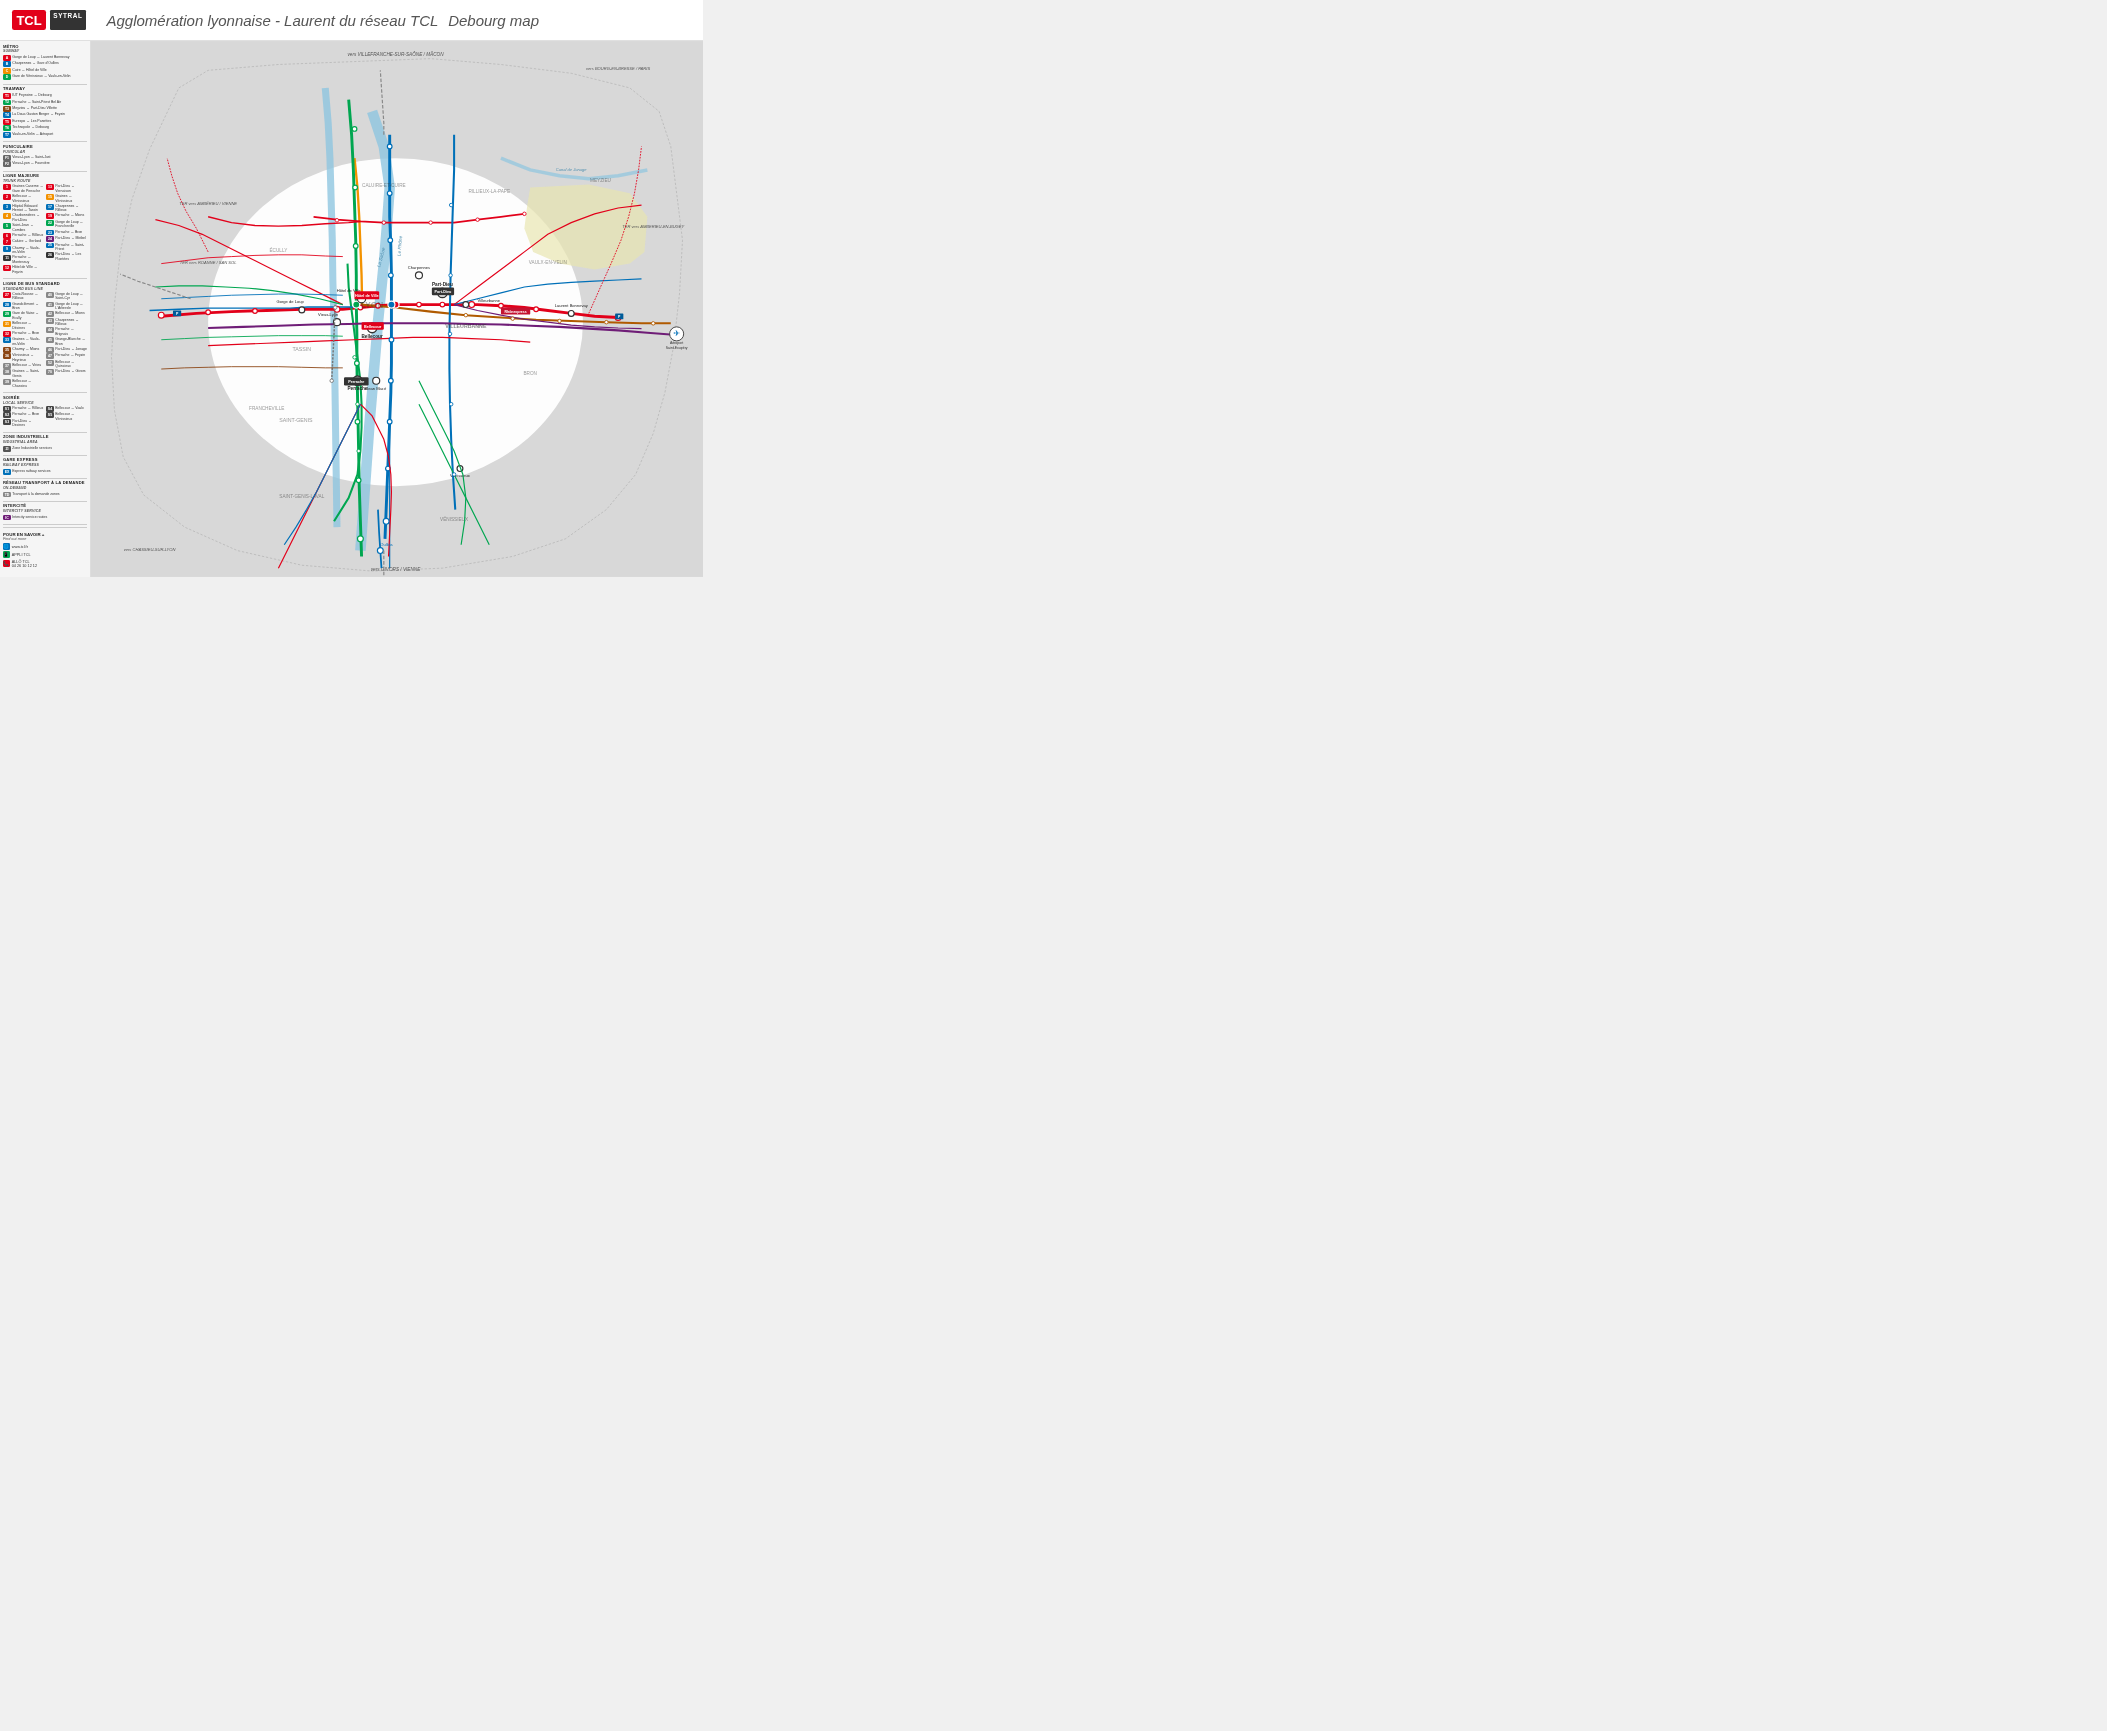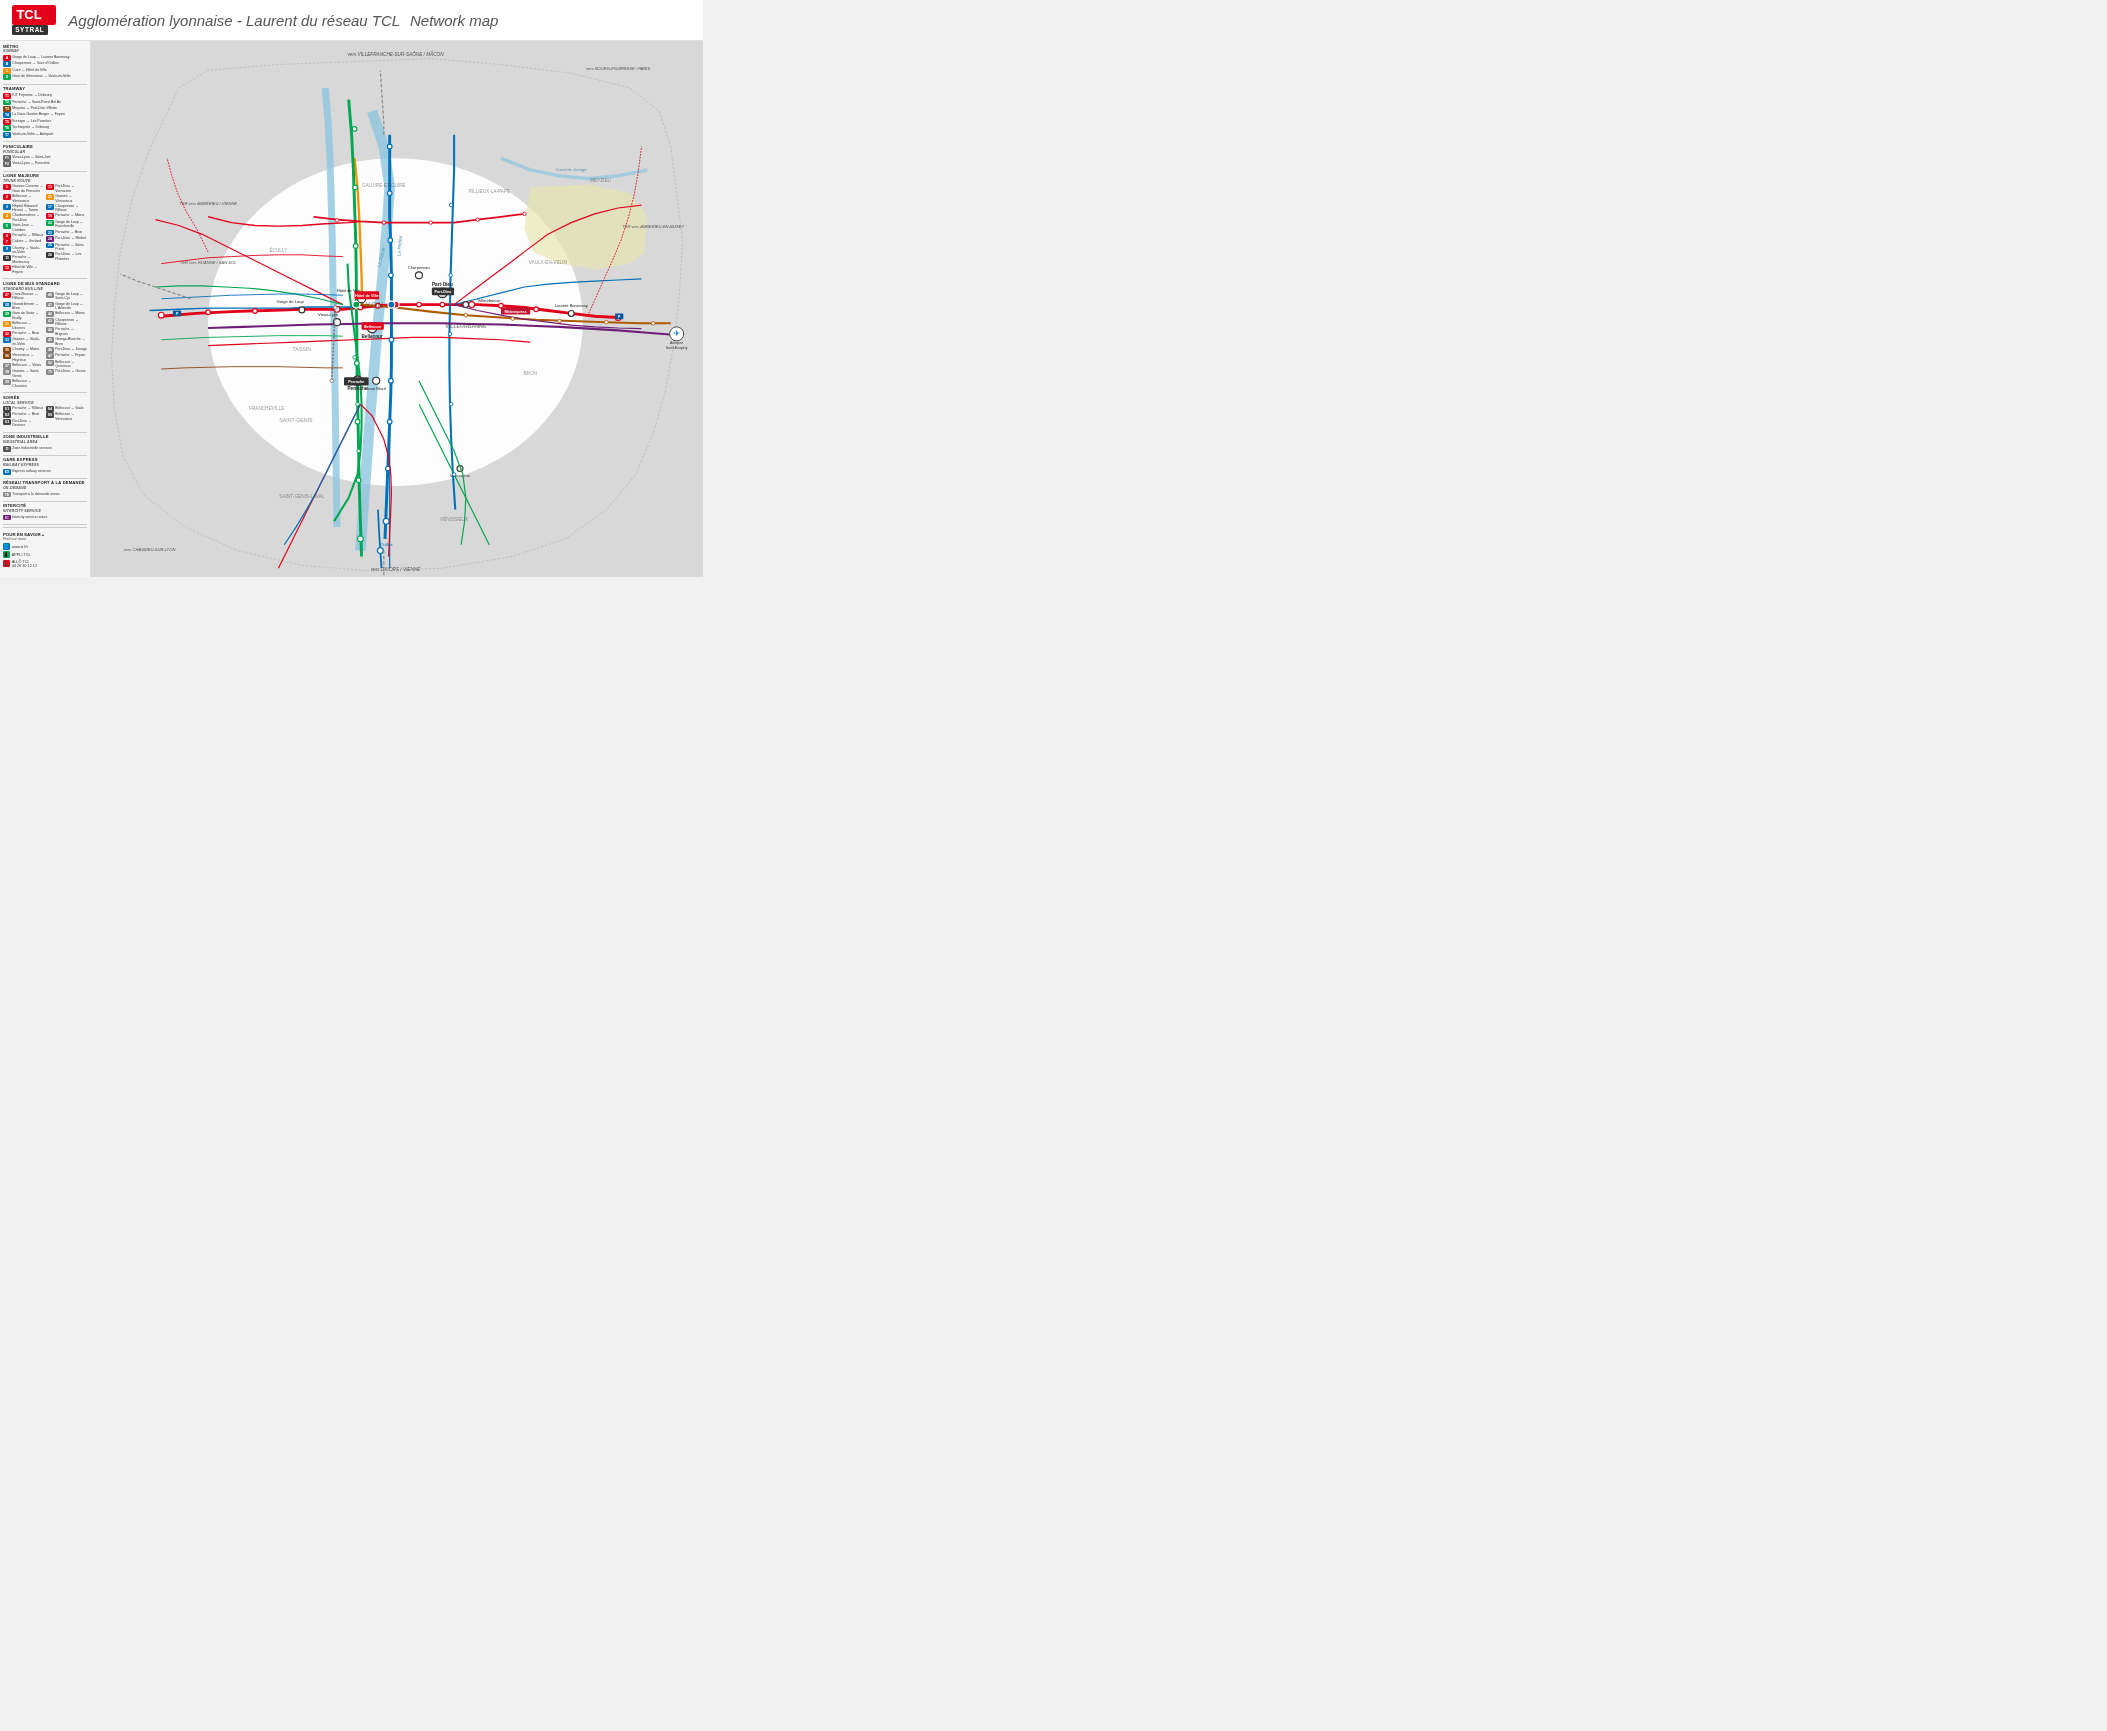--- a/index.html
+++ b/index.html
@@ -203,27 +203,27 @@
     .icon-web { background: #0070b8; }
     .icon-app { background: #00a650; }
     .icon-phone { background: #e2001a; }
   </style>
 </head>
 <body>
 
 <div class="page-container">
 
   <div class="header">
-    <div style="display:flex; flex-direction:column; margin-right:8.8px;">
+    <div style="display:flex; flex-direction:row; margin-right:8.8px;">
       <div class="logo-tcl">TCL</div>
       <div class="logo-sytral">SYTRAL</div>
     </div>
     <div class="header-title">
       <span>Agglomération lyonnaise - Laurent du réseau TCL</span>
-      &nbsp;<span>Network map</span>
+      &nbsp;<span>Debourg map</span>
     </div>
   </div>
 
   <div class="main-content">
 
     <div class="sidebar">
 
       <div class="legend-section">
         <div class="legend-title">
           <span>MÉTRO</span> <span class="legend-subtitle">SUBWAY</span>

